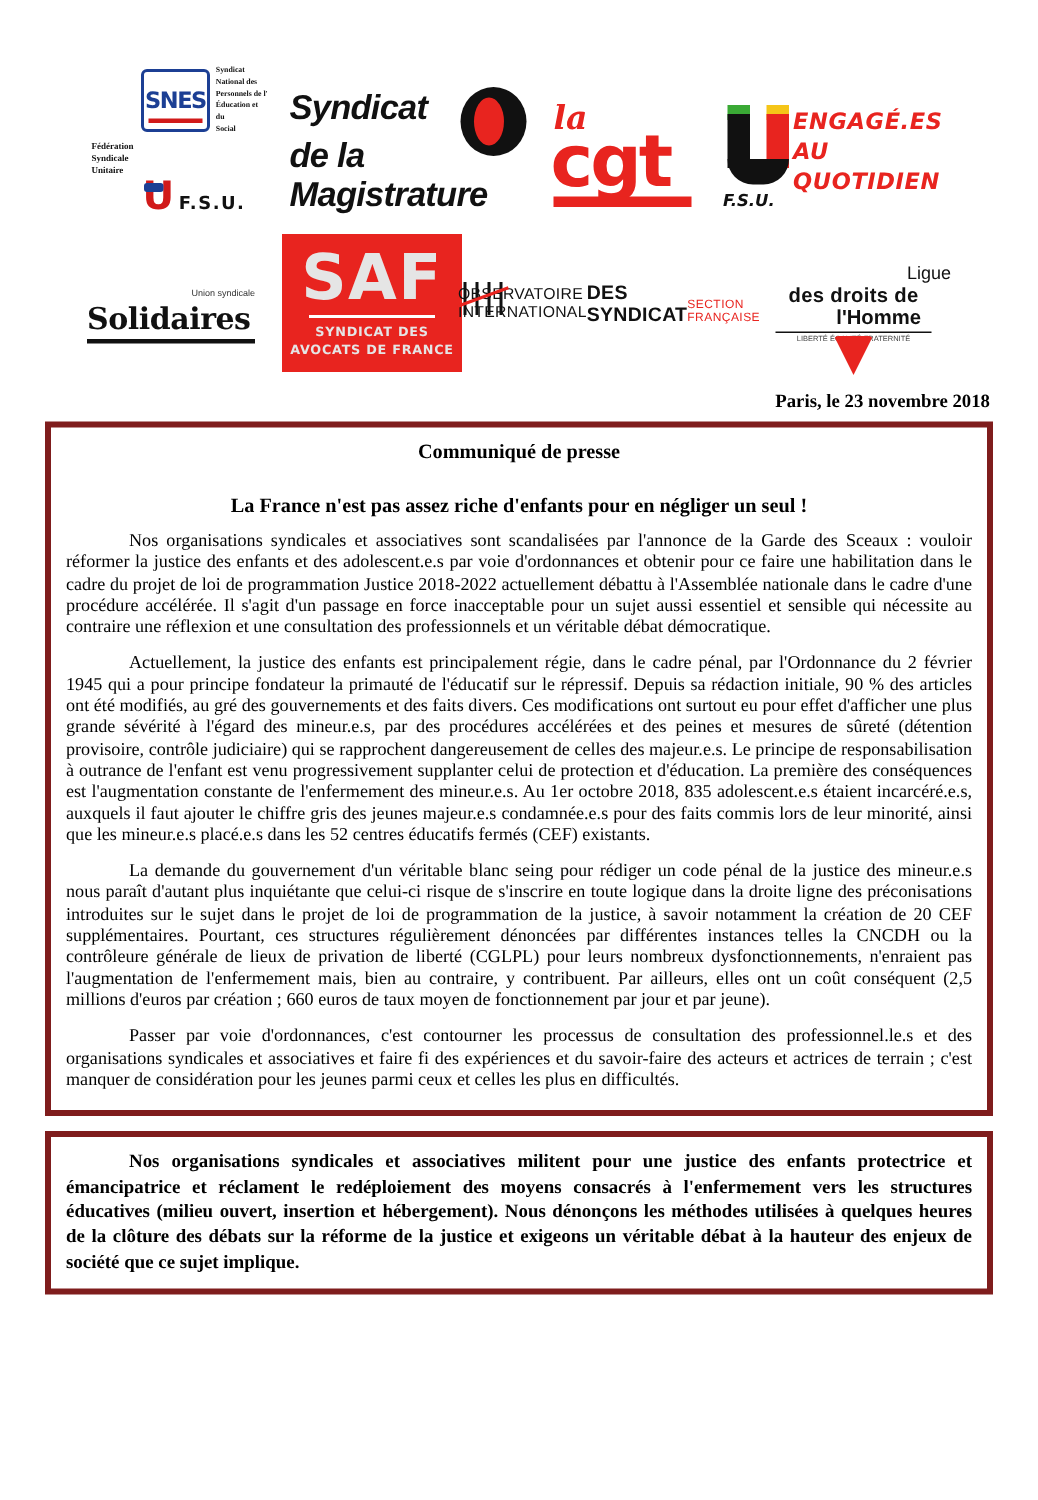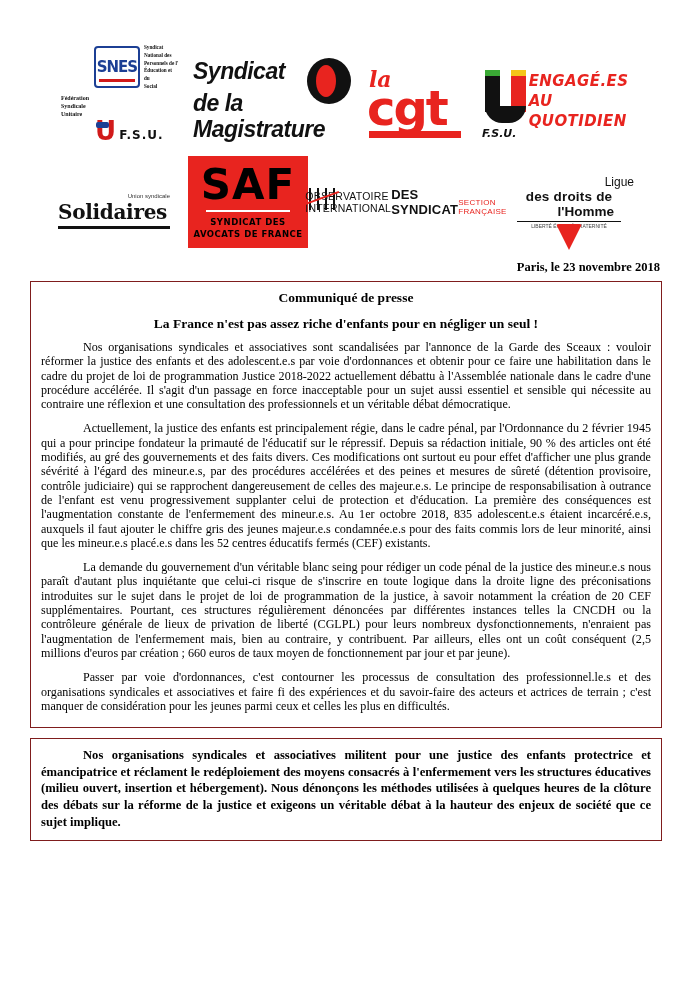--- a/index.html
+++ b/index.html
@@ -302,21 +302,21 @@
     color: #333;
     text-align: right;
     margin-bottom: 1px;
   }
 
   
   .logo-saf {
     width: 120px;
     height: 92px;
     background: #e8241f;
-    color: #000000;
+    color: #e5e5e5;
     display: flex;
     flex-direction: column;
     align-items: center;
     justify-content: center;
     padding: 4px 0 6px;
     box-sizing: border-box;
   }
   .saf-big {
     font-family: "DejaVu Sans", sans-serif;
     font-weight: bold;
@@ -455,30 +455,30 @@
   }
 
   
   .dateline {
     text-align: right;
     font-weight: bold;
     font-size: 12.5px;
     margin: 12px 2px 6px 0;
   }
   .box {
-    border: 1px solid #7f1d1d;
+    border: 4px solid #7f1d1d;
     padding: 8px 10px 10px;
     box-sizing: border-box;
   }
   .title-block {
     text-align: center;
     font-weight: bold;
   }
   .title-1 { font-size: 13.5px; }
-  .title-2 { font-size: 13.5px; margin-top: 10px; }
+  .title-2 { font-size: 13.5px; margin-top: 20px; }
 
   .body-text p {
     margin: 0 0 10px 0;
     text-align: justify;
     text-indent: 42px;
     font-size: 12.1px;
     line-height: 14.3px;
   }
   .body-text p:last-child { margin-bottom: 4px; }
 

